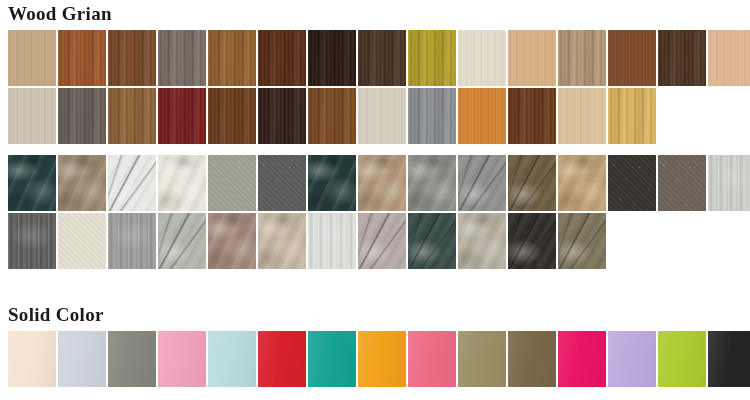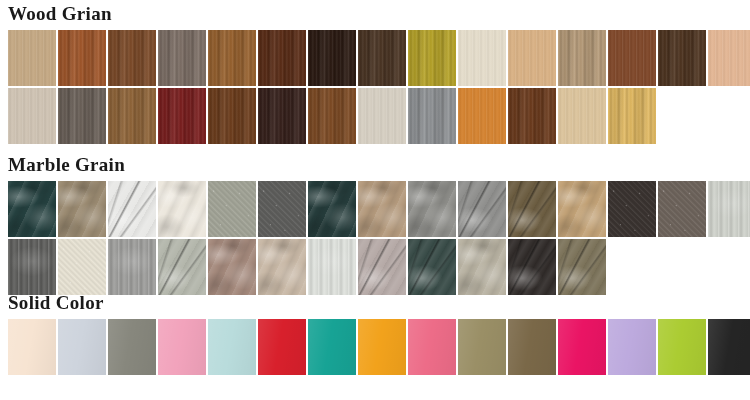--- a/index.html
+++ b/index.html
@@ -213,21 +213,20 @@
           <div class="swatch" title="blonde-maple" style="background-color: rgb(220, 196, 156);">
             <div class="grain grain-wood-soft"></div>
           </div>
           <div class="swatch" title="honey-bamboo" style="background-color: rgb(224, 184, 97);">
             <div class="grain grain-wood"></div>
           </div>
         </div>
       </div>
     </div>
     <div class="section" style="position: absolute; left: 0px; top: 155px; width: 750px;">
-      <div class="section-title" style="height: 26px;">Marble Grain</div>
       <div class="swatch-rows">
         <div class="swatch-row" style="height: 58px;">
           <div class="swatch" title="deep-teal-stone" style="background-color: rgb(36, 64, 63);">
             <div class="grain grain-marble"></div>
           </div>
           <div class="swatch" title="tan-travertine" style="background-color: rgb(154, 138, 113);">
             <div class="grain grain-marble"></div>
           </div>
           <div class="swatch" title="carrara-white" style="background-color: rgb(232, 232, 230);">
             <div class="grain grain-marble-veined"></div>
@@ -302,21 +301,21 @@
           </div>
           <div class="swatch" title="near-black-marble" style="background-color: rgb(47, 42, 40);">
             <div class="grain grain-marble-veined"></div>
           </div>
           <div class="swatch" title="multicolor-jasper" style="background-color: rgb(123, 114, 89);">
             <div class="grain grain-marble-veined"></div>
           </div>
         </div>
       </div>
     </div>
-    <div class="section" style="position: absolute; left: 0px; top: 293px; width: 750px;">
+    <div class="section" style="position: absolute; left: 0px; top: 305px; width: 750px;">
       <div class="section-title" style="height: 26px;">Solid Color</div>
       <div class="swatch-rows">
         <div class="swatch-row" style="height: 58px;">
           <div class="swatch" title="cream" style="background-color: rgb(247, 228, 210);">
             <div class="grain grain-solid"></div>
           </div>
           <div class="swatch" title="light-silver-blue" style="background-color: rgb(206, 212, 221);">
             <div class="grain grain-solid"></div>
           </div>
           <div class="swatch" title="warm-gray" style="background-color: rgb(135, 135, 125);">

